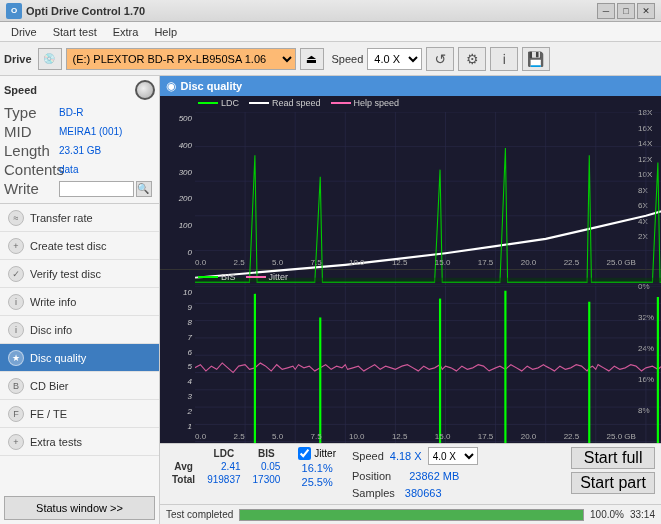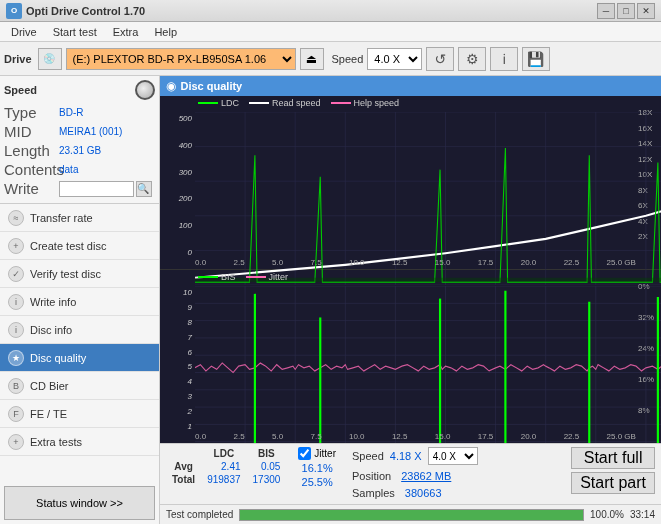--- a/index.html
+++ b/index.html
@@ -40,21 +40,21 @@
     .disc-label-input { height: 16px; font-size: 10px; border: 1px solid #aaa; background: white; width: 75px; }
     .label-icon-btn { width: 16px; height: 16px; background: #e0e0e0; border: 1px solid #aaa; display: flex; align-items: center; justify-content: center; cursor: pointer; font-size: 10px; margin-left: 2px; }
 
     .sidebar-nav { flex: 1; overflow: hidden; }
     .nav-item { display: flex; align-items: center; height: 28px; padding: 0 8px; cursor: pointer; color: #333; font-size: 11px; border-bottom: 1px solid #e0e0e0; gap: 6px; }
     .nav-item.active { background: #3d7cbf; color: white; }
     .nav-item .nav-icon { width: 16px; height: 16px; border-radius: 50%; display: flex; align-items: center; justify-content: center; font-size: 9px; flex-shrink: 0; }
     .nav-item:not(.active) .nav-icon { background: #e0e0e0; color: #666; border: 1px solid #bbb; }
     .nav-item.active .nav-icon { background: rgba(255,255,255,0.3); color: white; border: 1px solid rgba(255,255,255,0.5); }
 
-    .status-window-btn { margin: 4px; height: 34px; background: #e0e0e0; border: 1px solid #aaa; font-size: 11px; cursor: pointer; display: flex; align-items: center; justify-content: center; }
+    .status-window-btn { margin: 4px; height: 24px; background: #e0e0e0; border: 1px solid #aaa; font-size: 11px; cursor: pointer; display: flex; align-items: center; justify-content: center; }
 
     
     .right-panel { flex: 1; display: flex; flex-direction: column; overflow: hidden; }
 
     
     .disc-quality-header { background: #4a90d9; color: white; padding: 3px 6px; display: flex; align-items: center; gap: 4px; }
     .disc-quality-title { font-size: 11px; font-weight: bold; }
     .header-icon { font-size: 12px; }
 
     .charts-area { flex: 1; background: #1a1a2e; position: relative; display: flex; flex-direction: column; overflow: hidden; }
@@ -423,21 +423,21 @@
       <div style="margin-left:8px;display:flex;flex-direction:column;gap:3px;">
         <div class="speed-info-row">
           <span class="speed-label-txt">Speed</span>
           <span class="speed-value">4.18 X</span>
           <select class="speed-select-small">
             <option>4.0 X</option>
           </select>
         </div>
         <div class="speed-info-row">
           <span class="speed-label-txt">Position</span>
-          <span class="speed-value" style="margin-left:4px;text-decoration:underline;">23862 MB</span>
+          <span class="speed-value" style="margin-left:12px;">23862 MB</span>
         </div>
         <div class="speed-info-row">
           <span class="speed-label-txt">Samples</span>
           <span class="speed-value" style="margin-left:4px;">380663</span>
         </div>
       </div>
 
       <div class="action-btns">
         <button class="action-btn">Start full</button>
         <button class="action-btn">Start part</button>

